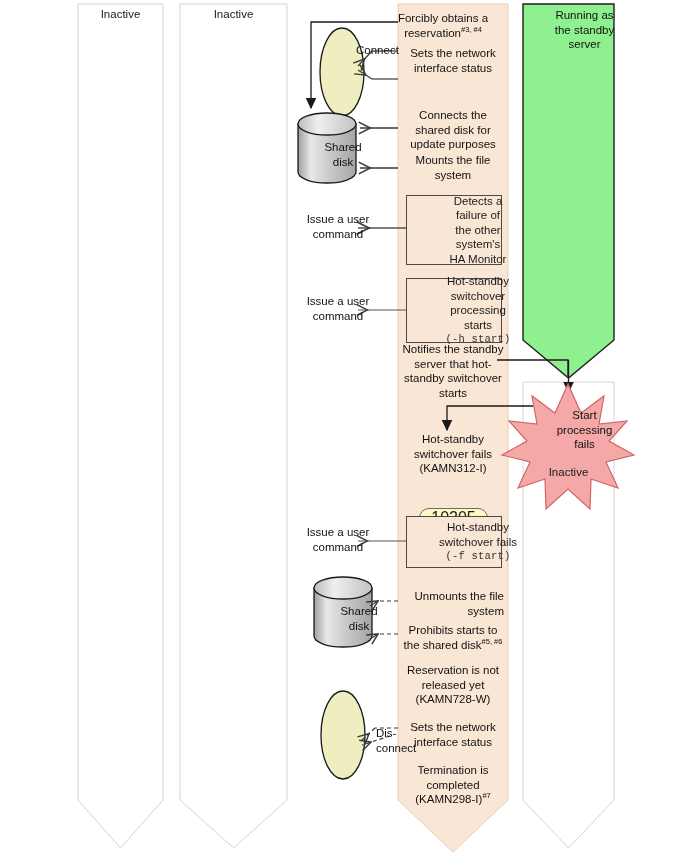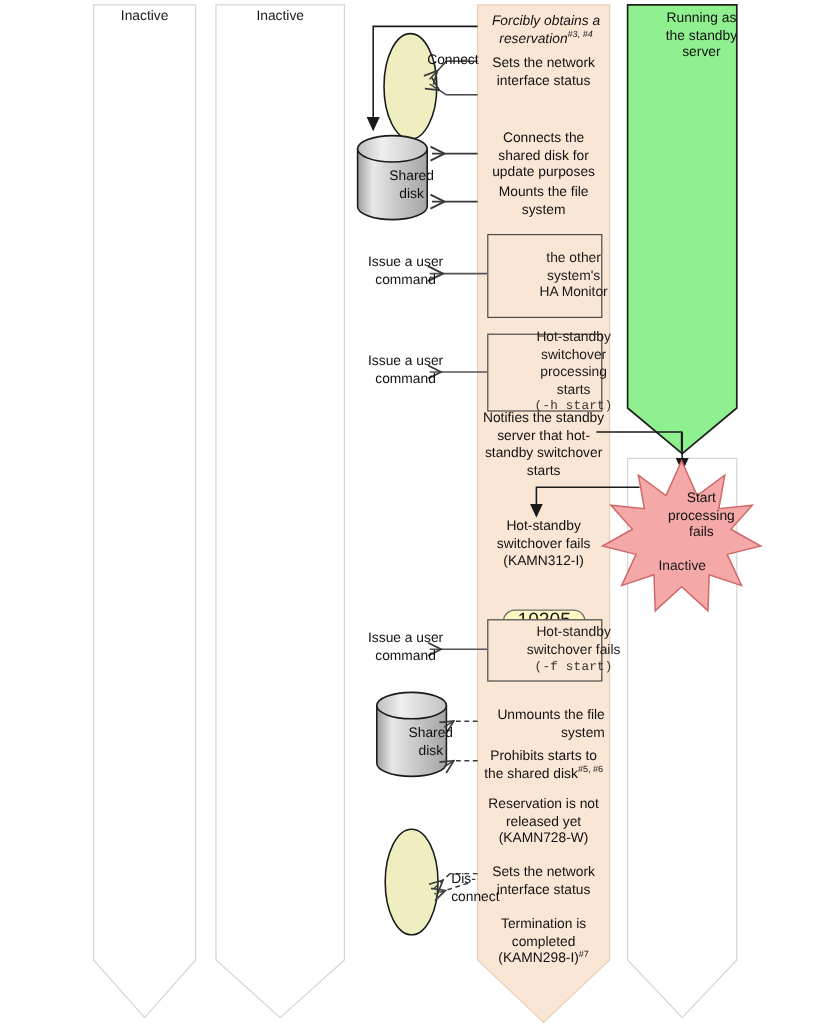--- a/index.html
+++ b/index.html
@@ -184,38 +184,39 @@
 <div class="txt" style="left:314px; top:604px; width:58px;">
   <span class="stack">Shared</span>
   <span class="stack">disk</span>
 </div>
 
 <div class="txt" style="left:360px; top:726px; width:42px; text-align:left;">
   <span class="stack">Dis-</span>
   <span class="stack">connect</span>
 </div>
 
-<div class="txt" style="left:404px; top:11px; width:102px;font-style:italic;">
+<div class="txt" style="left:392px; top:11px; width:102px;">
   <span>Forcibly obtains a reservation</span><sup>#3, #4</sup>
 </div>
 
 <div class="txt" style="left:402px; top:46px; width:102px;">
   <span>Sets the network interface status</span>
 </div>
 
 <div class="txt" style="left:402px; top:108px; width:102px;">
   <span>Connects the shared disk for update purposes</span>
 </div>
 
 <div class="txt" style="left:402px; top:153px; width:102px;">
   <span>Mounts the file system</span>
 </div>
 
 <div class="cmdbox" style="left:406px; top:195px; width:96px; height:70px;">
   <span class="stack">
+    <span class="stack">Detects a failure of</span>
     <span class="stack">the other system's</span>
     <span class="stack">HA Monitor</span>
   </span>
 </div>
 
 <div class="cmdbox" style="left:406px; top:278px; width:96px; height:65px;">
   <span class="stack">
     <span class="stack">Hot-standby</span>
     <span class="stack">switchover</span>
     <span class="stack">processing starts</span>

